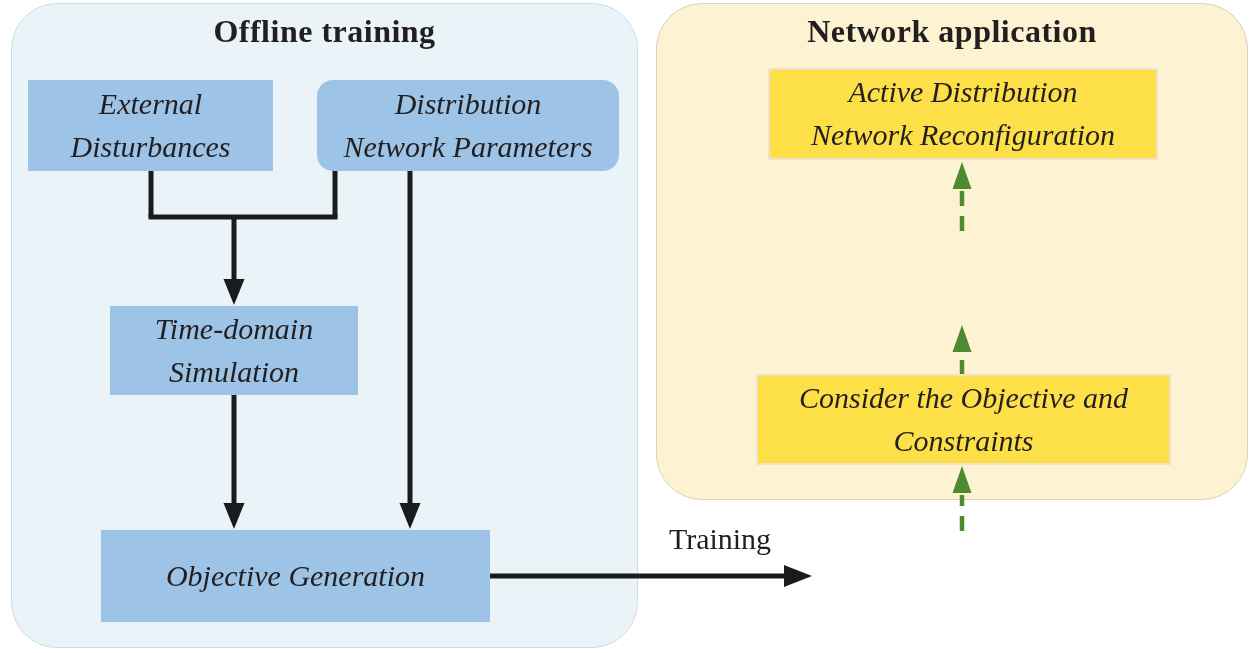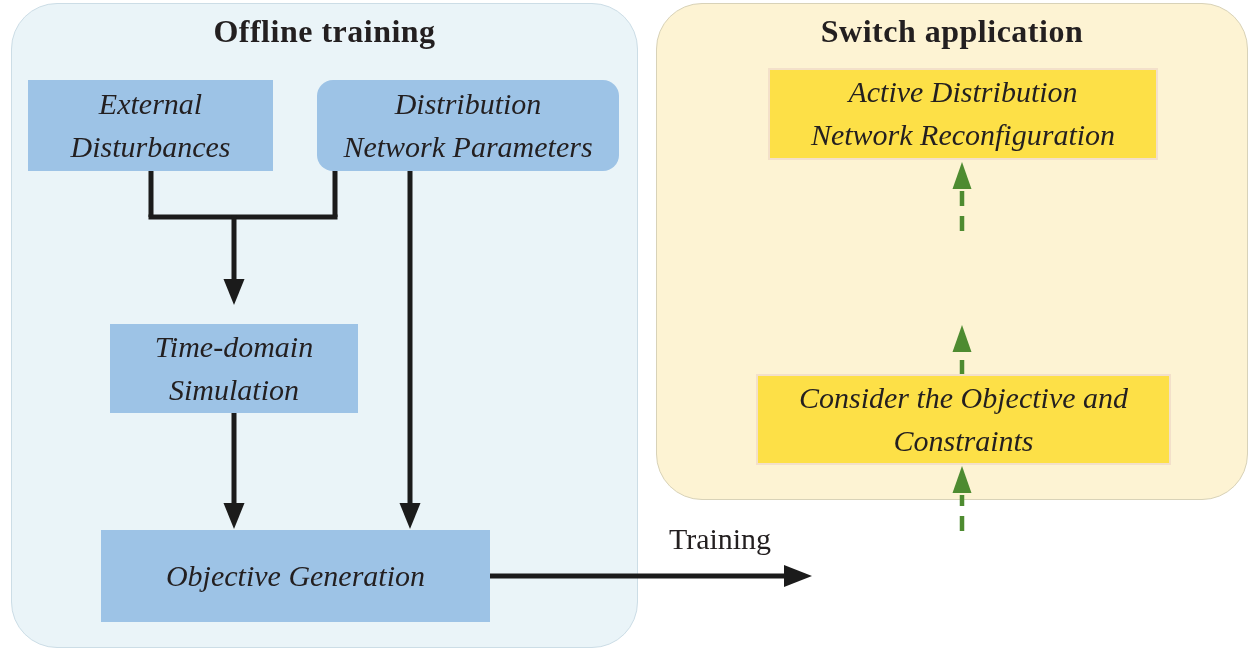--- a/index.html
+++ b/index.html
@@ -50,21 +50,21 @@
     font-size: 30px;
     line-height: 1.42;
     box-sizing: border-box;
     font-style: italic;
   }
   .box.blue { background: #9dc3e6; }
   .box.orange { background: #fde047; border: 2px solid #f3e0ca; }
 
   .box.ext      { left: 28px;  top: 80px;  width: 245px; height: 91px; }
   .box.dist     { left: 317px; top: 80px;  width: 302px; height: 91px; border-radius: 16px; }
-  .box.time     { left: 110px; top: 324px; width: 248px; height: 89px; }
+  .box.time     { left: 110px; top: 306px; width: 248px; height: 89px; }
   .box.db       { left: 101px; top: 530px; width: 389px; height: 92px; }
   .box.active   { left: 768px; top: 68px;  width: 390px; height: 92px; }
   .box.switch   { left: 813px; top: 231px; width: 299px; height: 92px; }
   .box.consider { left: 756px; top: 374px; width: 415px; height: 91px; }
   .box.cnn      { left: 812px; top: 531px; width: 300px; height: 89px; }
 
   .flow-label {
     position: absolute;
     left: 650px; top: 522px; width: 140px;
     text-align: center;
@@ -74,21 +74,21 @@
 </head>
 <body>
 
 <div class="canvas">
 
   <div class="panel offline">
     <div class="panel-title">Offline training</div>
   </div>
 
   <div class="panel online">
-    <div class="panel-title">Switch application</div>
+    <div class="panel-title">Network application</div>
   </div>
 
   <svg class="arrow-layer" viewBox="0 0 1250 653">
 
     <g stroke="#1b1b1b" stroke-width="5" fill="#1b1b1b">
       <g>
         <line x1="151" y1="166" x2="151" y2="217" fill="none"></line>
         <line x1="335" y1="166" x2="335" y2="217" fill="none"></line>
         <line x1="148.5" y1="217" x2="337.5" y2="217" fill="none"></line>
         <line x1="234" y1="215" x2="234" y2="282" fill="none"></line>

